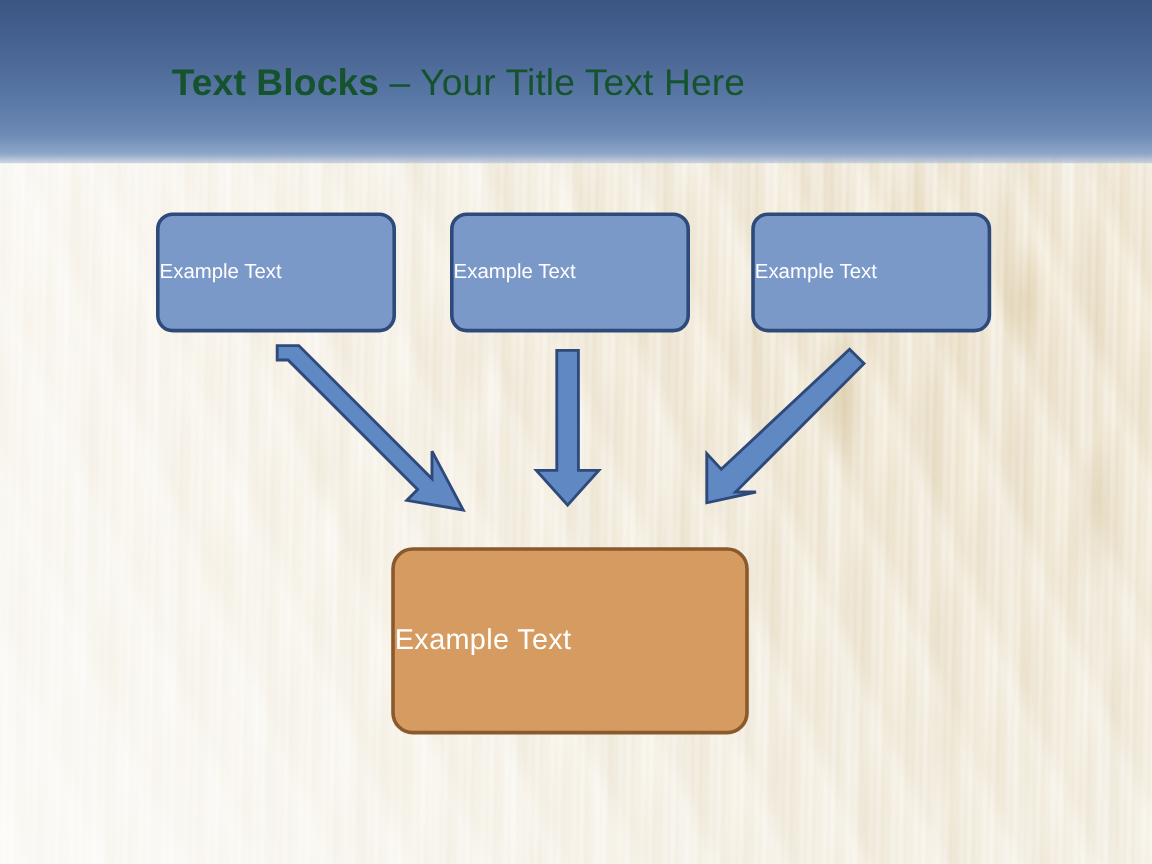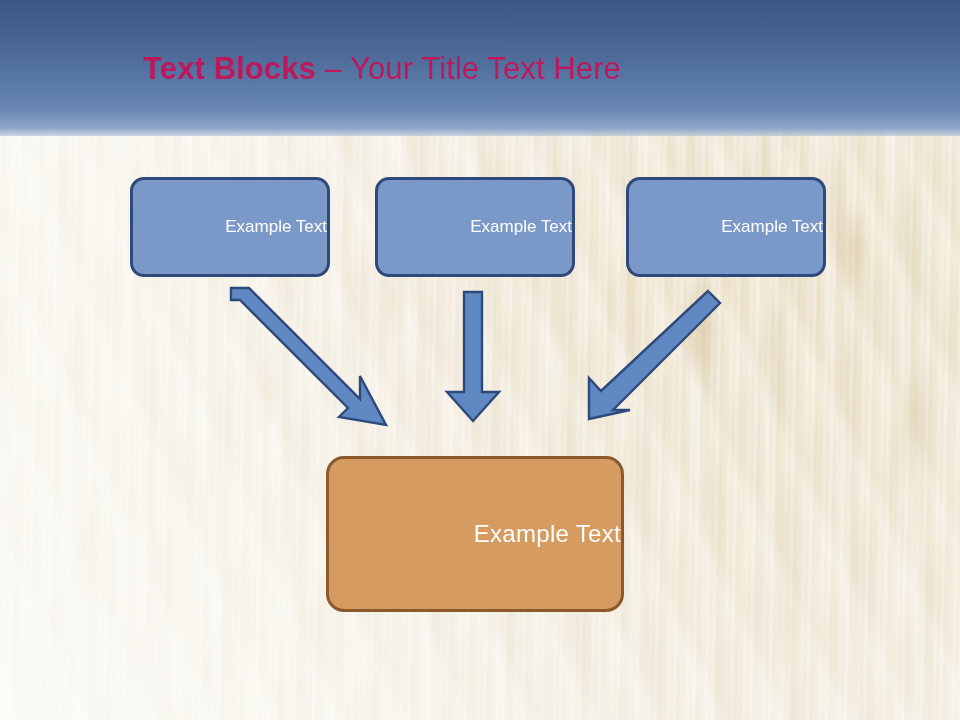--- a/index.html
+++ b/index.html
@@ -149,36 +149,36 @@
       #8da5c8 94%,
       rgba(168,188,214,0.55) 100%);
   }
 
   #title {
     position: absolute;
     left: 0;
     top: 50px;
     width: 764px;
     text-align: center;
-    color: #be185d;
+    color: #14532d;
     font-size: 31px;
     line-height: 38px;
     letter-spacing: 0.1px;
     white-space: nowrap;
   }
   #title .t-bold { font-weight: bold; }
   #title .t-light { font-weight: normal; }
 
   
   .box {
     position: absolute;
     box-sizing: border-box;
     display: flex;
     align-items: center;
-    justify-content: flex-end;
+    justify-content: flex-start;
     color: #ffffff;
     text-align: center;
   }
 
   .box-blue {
     width: 200px;
     height: 100px;
     top: 177px;
     background: #7a98c8;
     border: 3px solid #2e4a7b;

